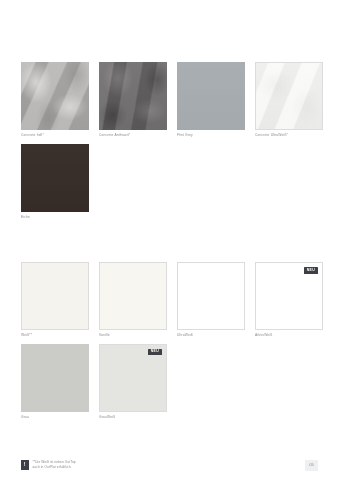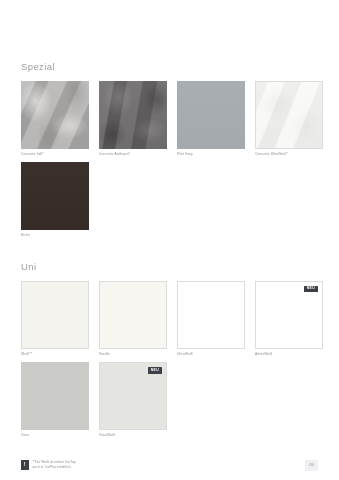--- a/index.html
+++ b/index.html
@@ -171,21 +171,20 @@
     justify-content: center;
     line-height: 1;
   }
 </style>
 </head>
 <body>
 
 <div class="page">
 
   <div class="section" style="top:62px;">
-    <div class="section-title">Spezial</div>
 
     <div class="swatch-row">
       <div class="swatch-cell">
         <div class="swatch tex-concrete-hell"></div>
         <div class="swatch-label">Concrete hell*</div>
       </div>
       <div class="swatch-cell">
         <div class="swatch tex-concrete-anthrazit"></div>
         <div class="swatch-label">Concrete Anthrazit*</div>
       </div>
@@ -201,21 +200,20 @@
 
     <div class="swatch-row" style="margin-top:6px;">
       <div class="swatch-cell">
         <div class="swatch tex-eiche"></div>
         <div class="swatch-label">Eiche</div>
       </div>
     </div>
   </div>
 
   <div class="section" style="top:262px;">
-    <div class="section-title">Uni</div>
 
     <div class="swatch-row">
       <div class="swatch-cell">
         <div class="swatch bordered tex-weiss"></div>
         <div class="swatch-label">Weiß**</div>
       </div>
       <div class="swatch-cell">
         <div class="swatch bordered tex-vanille"></div>
         <div class="swatch-label">Vanille</div>
       </div>

